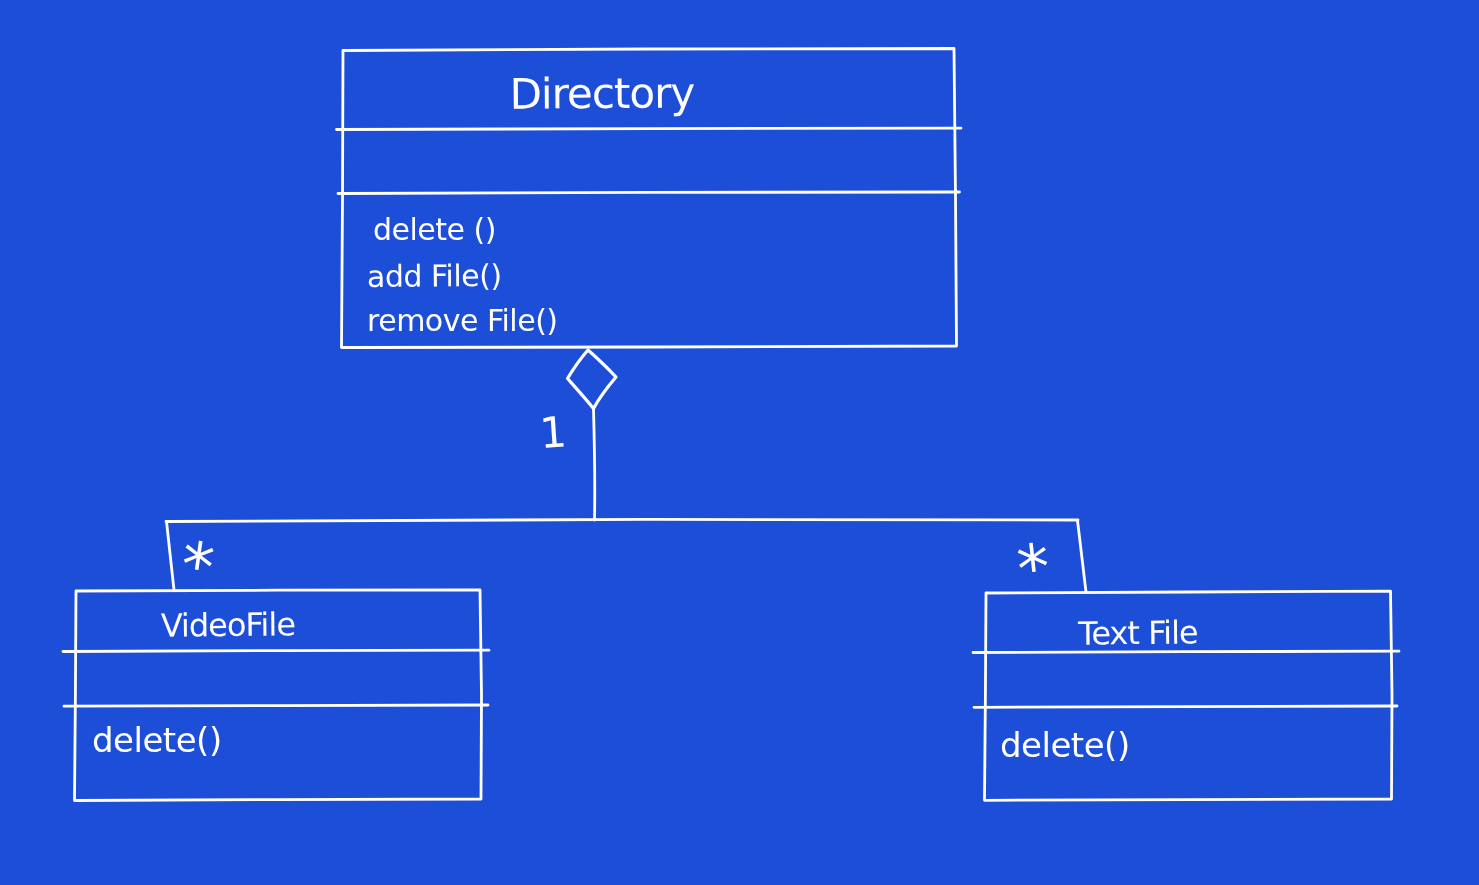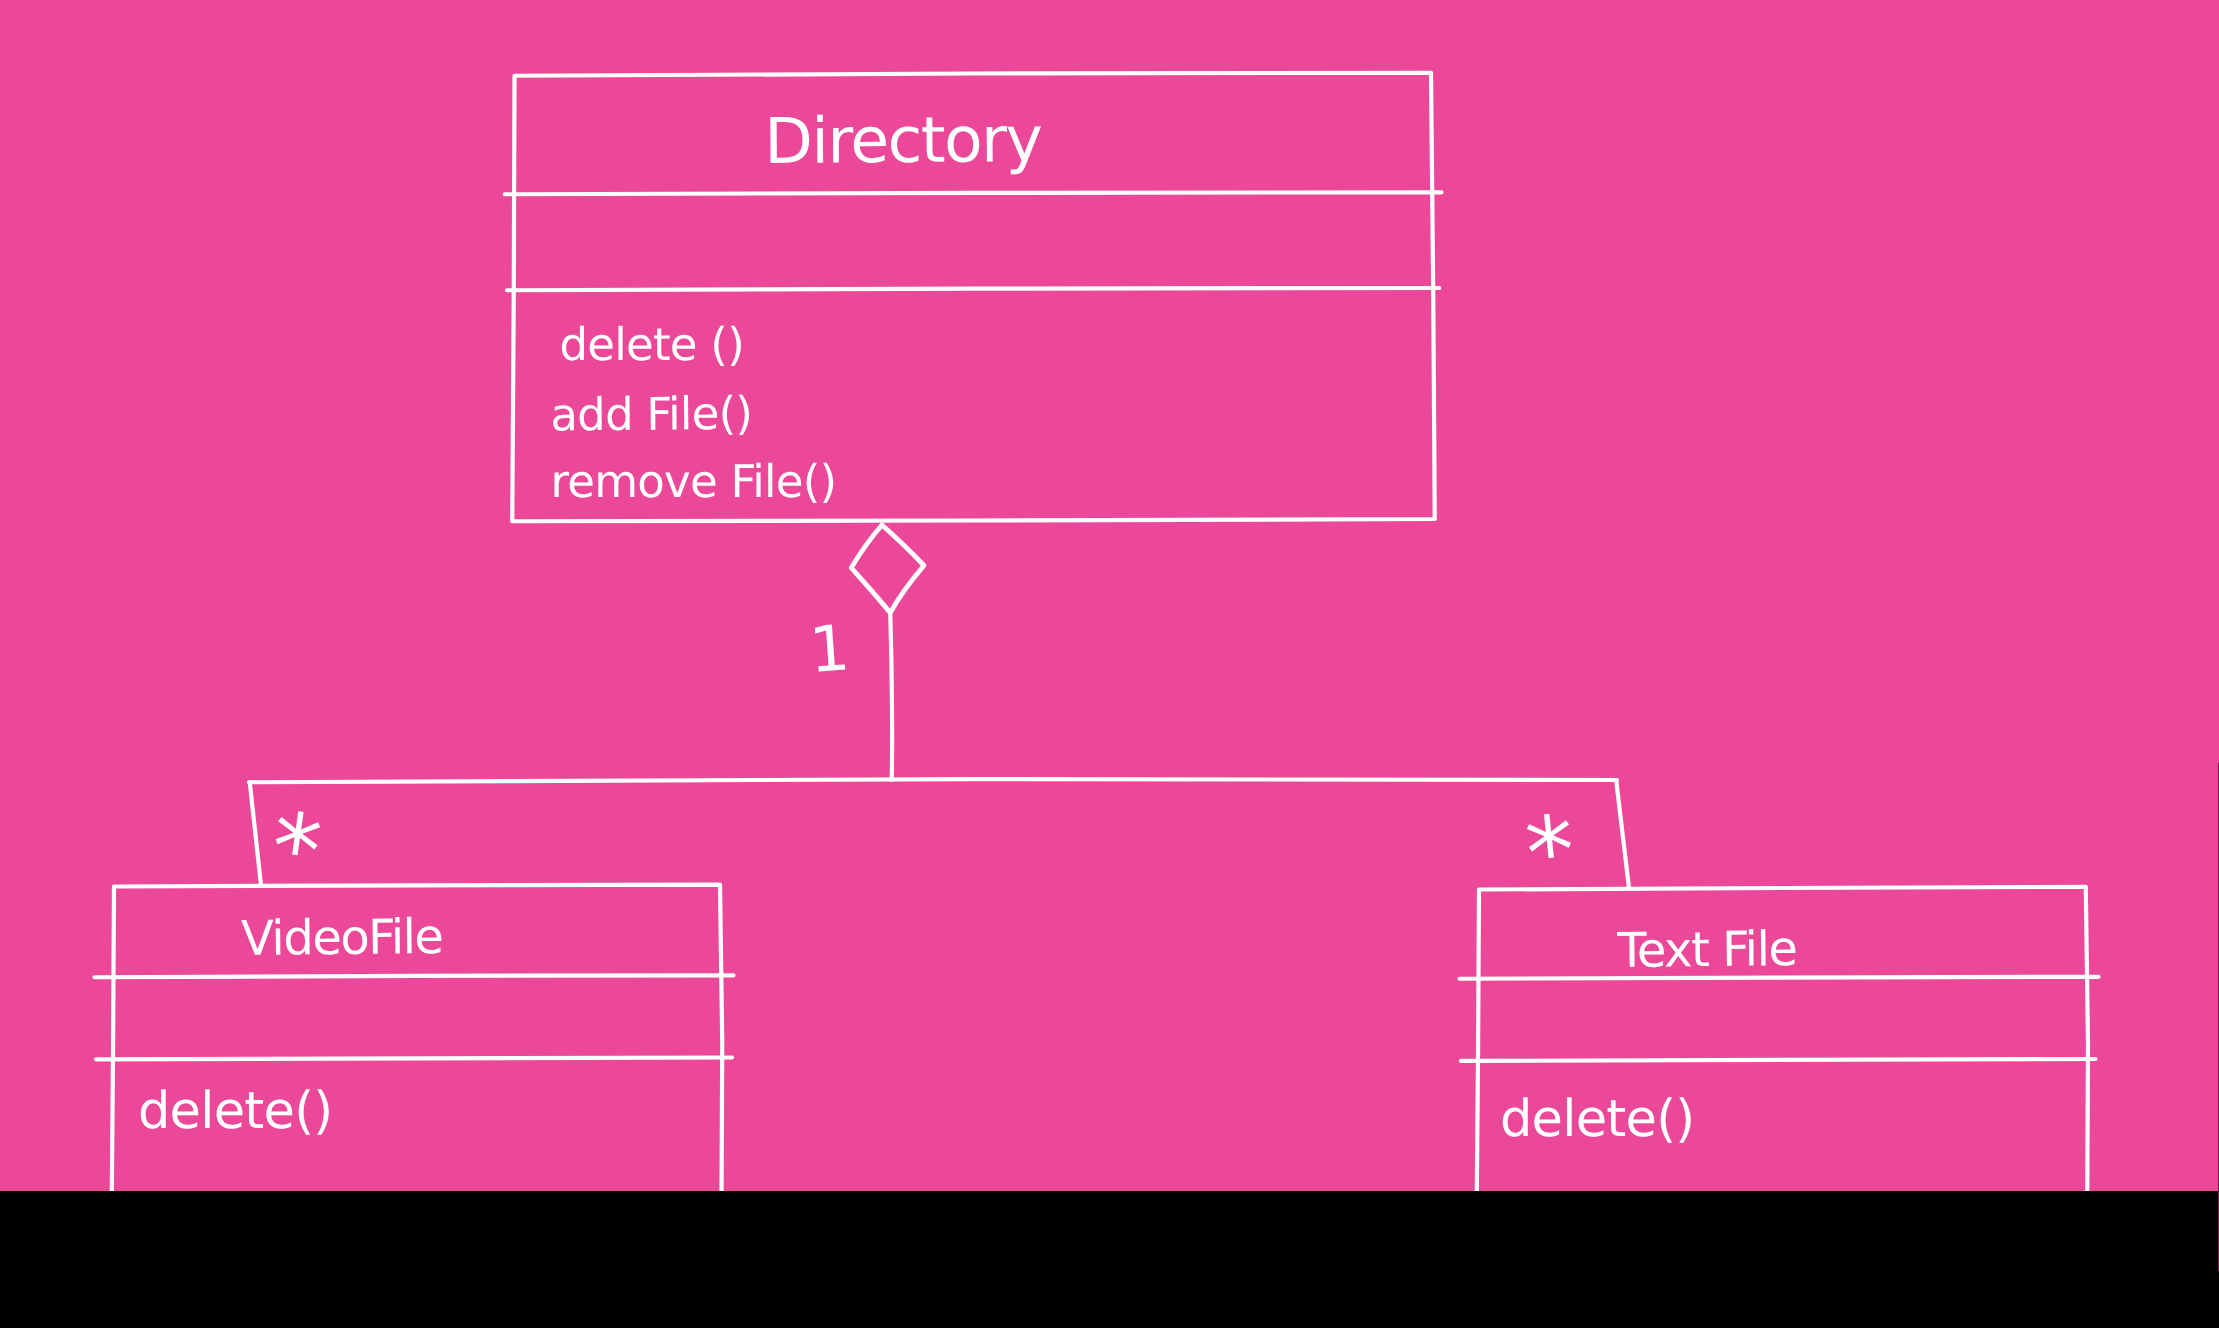--- a/index.html
+++ b/index.html
@@ -3,22 +3,22 @@
 <meta charset="utf-8">
 <style>
   html, body {
     margin: 0;
     padding: 0;
     background: #000000;
   }
   .board {
     position: relative;
     width: 1479px;
-    height: 794px;
-    background: #ec4899;
+    height: 885px;
+    background: #1d4ed8;
     overflow: hidden;
     font-family: "DejaVu Sans", sans-serif;
   }
   svg {
     display: block;
   }
   .stroke {
     stroke: #ffffff;
     stroke-width: 2.8;
     fill: none;

